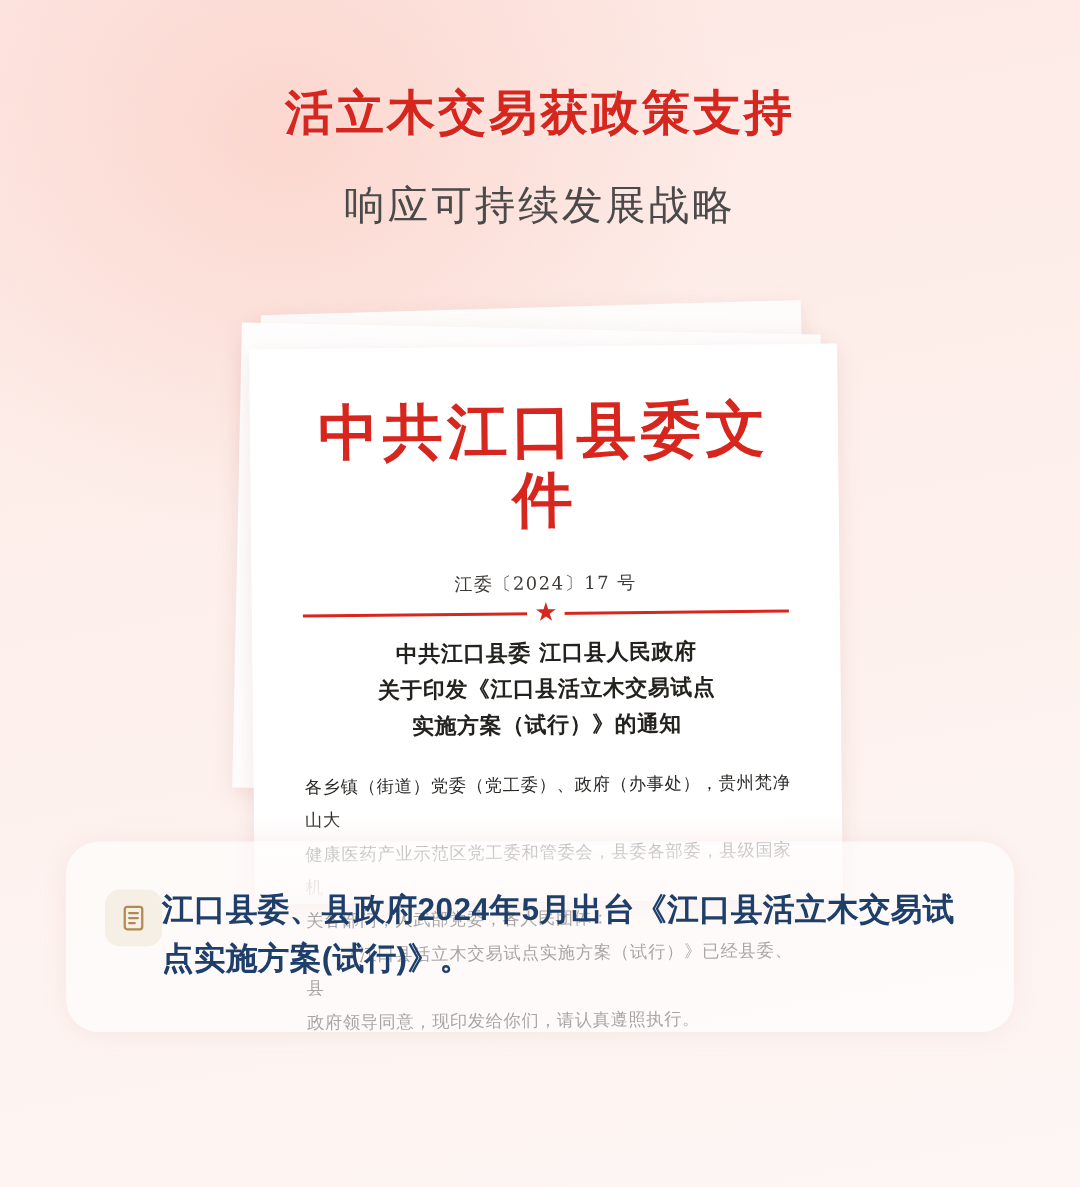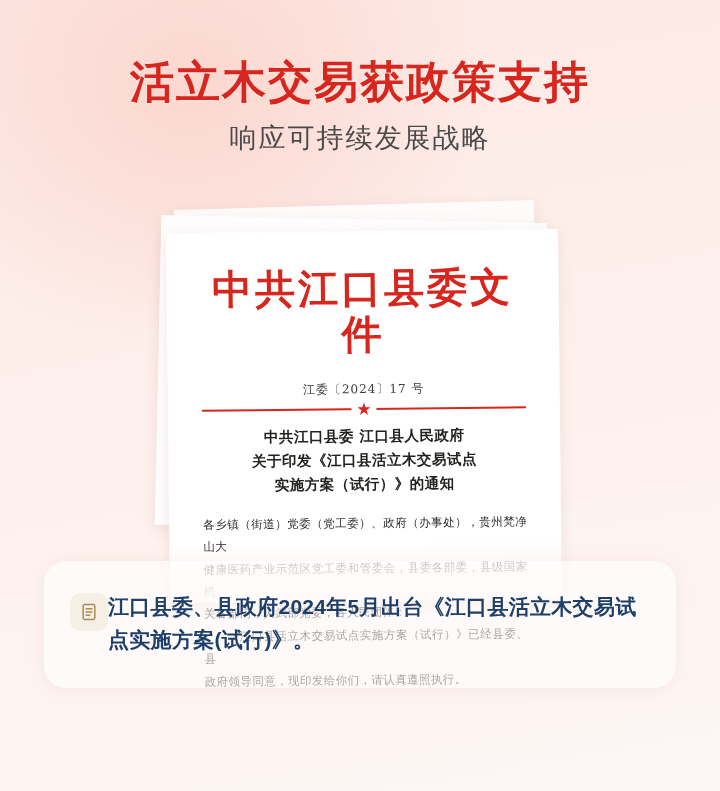--- a/index.html
+++ b/index.html
@@ -29,32 +29,32 @@
     width: 620px;
     height: 540px;
     background: radial-gradient(ellipse at center, rgba(250,205,195,0.65) 0%, rgba(253,235,230,0) 70%);
     pointer-events: none;
   }
 
   .headline {
     position: relative;
     text-align: center;
     padding-top: 58px;
-    font-size: 44px;
+    font-size: 32px;
     line-height: 1.1;
     font-weight: bold;
     letter-spacing: 2px;
     color: #d7261e;
     font-family: "DejaVu Serif", "Liberation Serif", serif;
     text-shadow: 0 1px 0 rgba(255,255,255,0.4);
   }
   .subhead {
     position: relative;
     text-align: center;
-    margin-top: 14px;
+    margin-top: 26px;
     font-size: 27px;
     letter-spacing: 2px;
     color: #4a4a4a;
     font-weight: 500;
   }
 
   
   .doc-stack {
     position: absolute;
     left: 0;

